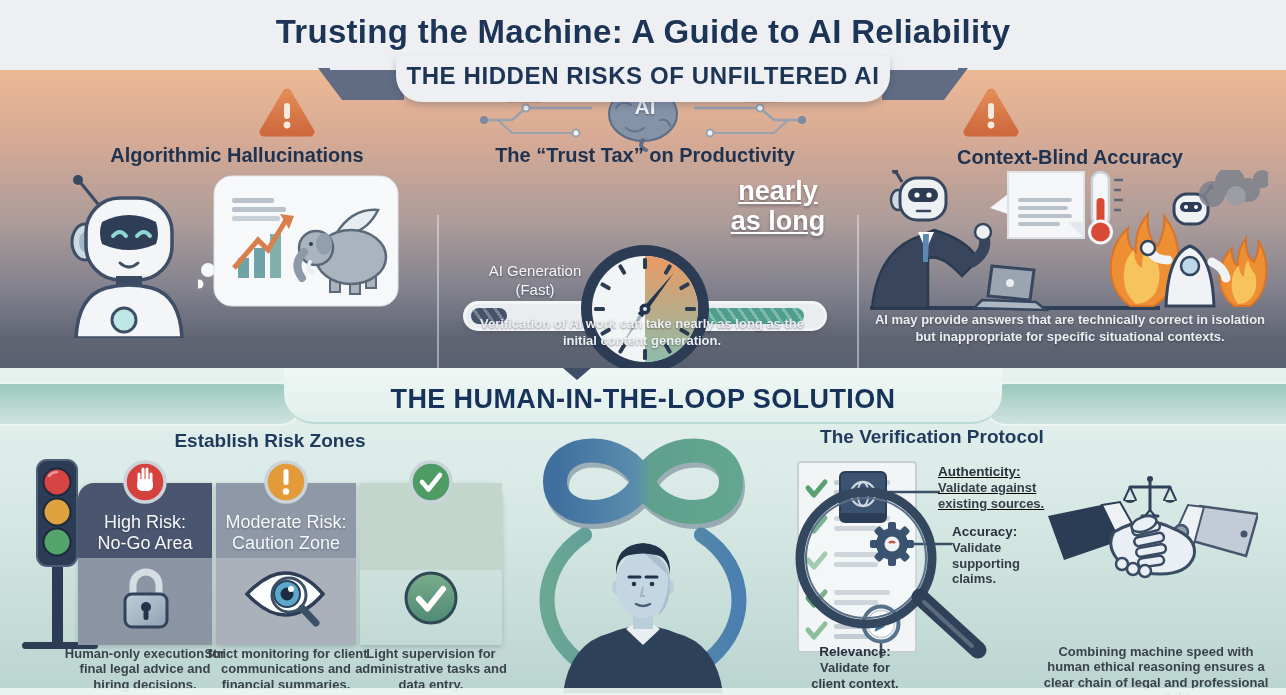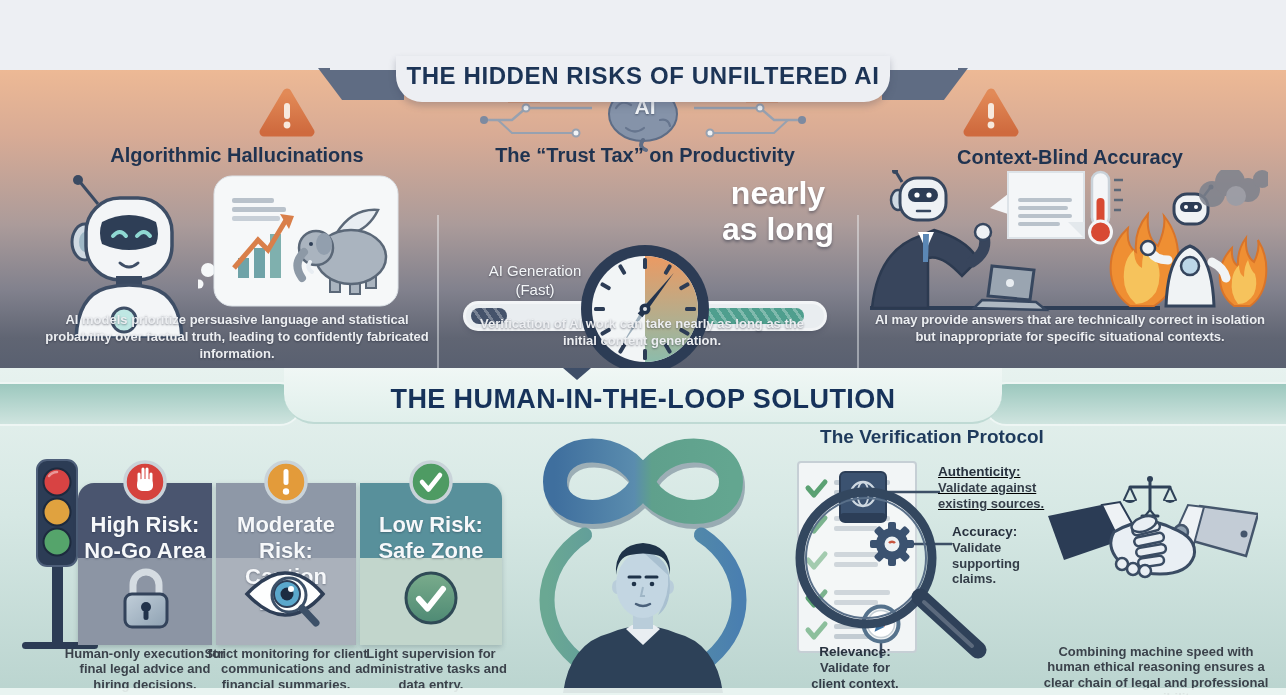--- a/index.html
+++ b/index.html
@@ -19,22 +19,22 @@
               letter-spacing:.3px;z-index:4;text-shadow:0 1px 0 #fff;}
   .sub-title{left:0;top:62px;width:1286px;font-size:24px;font-weight:bold;color:#1c3456;
              letter-spacing:.6px;z-index:4;}
   
   .upper{left:0;top:70px;width:1286px;height:298px;
     background:linear-gradient(180deg,#edb995 0%,#d8ab95 22%,#ab9b9a 52%,#81818d 74%,#606573 90%,#596070 100%);}
   .divider{top:145px;width:2px;height:162px;background:rgba(240,243,246,.45);}
   .col-head{font-size:20px;font-weight:bold;color:#1f3350;}
   .col-cap{font-size:13px;line-height:1.3;color:#eceef1;font-weight:600;
            text-shadow:0 1px 2px rgba(20,25,40,.45);}
-  .nearly{font-size:32px;font-weight:bold;color:#fff;line-height:1.12;
-          text-shadow:0 2px 3px rgba(20,30,50,.4);}
+  .nearly{font-size:27px;font-weight:bold;color:#fff;line-height:1.12;
+          text-shadow:0 2px 3px rgba(20,30,50,.4);text-decoration:underline;}
   .bar-label{font-size:15px;font-weight:normal;color:#f4f6f8;line-height:1.25;
              text-shadow:0 1px 2px rgba(20,25,40,.5);}
   .pbar{left:466px;top:234px;width:358px;height:24px;background:#e9edf0;border-radius:12px;
         box-shadow:0 0 0 3px rgba(250,252,253,.95),0 3px 6px rgba(25,35,55,.35);}
   .pseg{position:absolute;top:4px;height:16px;border-radius:8px;
         background-image:repeating-linear-gradient(55deg,rgba(255,255,255,.28) 0 3px,transparent 3px 9px);}
   .pseg.dark{left:5px;width:36px;background-color:#45536b;}
   .pseg.teal{left:238px;width:100px;background-color:#4f9f8e;}
   
   .lower{left:0;top:368px;width:1286px;height:327px;
@@ -45,38 +45,39 @@
   .wing.l{left:0;border-radius:0 24px 24px 0;border:2px solid #eef6f4;border-left:none;}
   .wing.r{left:984px;border-radius:24px 0 0 24px;border:2px solid #eef6f4;border-right:none;}
   .pointer{left:563px;top:0;width:28px;height:12px;background:#3e4e68;
            clip-path:polygon(0 0,100% 0,50% 100%);}
   .banner-title{left:0;top:16px;width:1286px;font-size:27px;font-weight:bold;color:#16325a;
                 letter-spacing:.4px;}
   .sec-head{font-size:19px;font-weight:bold;color:#1e3a5c;}
   .card{top:115px;height:162px;box-shadow:0 2px 5px rgba(50,70,80,.25);}
   .card .hd{width:100%;height:75px;box-sizing:border-box;padding-top:29px;}
   .card .bd{width:100%;height:87px;}
-  .zone-title{font-size:22px;font-weight:bold;color:#f6f8fa;line-height:1.18;
+  .zone-title{font-size:18px;font-weight:normal;color:#f6f8fa;line-height:1.18;
               text-shadow:0 1px 2px rgba(20,30,50,.35);}
   .zone-cap,.dark-cap{font-size:13px;line-height:1.18;color:#3b424b;font-weight:600;}
   .vp-term{font-size:13.5px;font-weight:bold;color:#28323f;line-height:1.2;}
   .vp-desc{font-size:13px;color:#343d48;line-height:1.2;font-weight:600;}
   .ai-label{font-size:21px;font-weight:bold;color:#f2f5f8;text-shadow:0 1px 2px rgba(30,40,60,.5);}
   svg{display:block;}
 </style>
 </head>
 <body>
 
 <div class="stage">
 
   <div class="abs top-band"></div>
   <div class="abs slate l"></div>
   <div class="abs slate r"></div>
   <div class="abs tab-top"></div>
   <div class="abs tab-bottom"></div>
+  <div class="abs ctr main-title">Trusting the Machine: A Guide to AI Reliability</div>
   <div class="abs ctr sub-title">THE HIDDEN RISKS OF UNFILTERED AI</div>
 
   <div class="abs upper">
 
     <div class="abs divider" style="left:437px;"></div>
     <div class="abs divider" style="left:857px;"></div>
 
     <svg class="abs" style="left:258px;top:16px;" width="58" height="54" viewBox="0 0 58 54">
       <defs>
           <linearGradient id="wg" x1="0" y1="0" x2="0" y2="1">
@@ -152,21 +153,20 @@
         <rect x="152" y="102" width="10" height="20" fill="#aab4bf" stroke="#5b6878" stroke-width="2"></rect>
         <rect x="168" y="96" width="10" height="20" fill="#aab4bf" stroke="#5b6878" stroke-width="2"></rect>
         <ellipse cx="153" cy="85" rx="35" ry="27" fill="#aab4bf" stroke="#5b6878" stroke-width="2.5"></ellipse>
         <circle cx="118" cy="76" r="17" fill="#aab4bf" stroke="#5b6878" stroke-width="2.5"></circle>
         <path d="M106 80 q-12 12 -2 26" stroke="#8d99a6" stroke-width="8" fill="none" stroke-linecap="round"></path>
         <path d="M112 90 q-4 6 2 10" stroke="#e8edf2" stroke-width="4" fill="none" stroke-linecap="round"></path>
         <ellipse cx="126" cy="72" rx="8" ry="11" fill="#929fae"></ellipse>
         <circle cx="113" cy="72" r="2" fill="#2e3e56"></circle>
       </g>
     </svg>
-    <div class="abs ctr col-cap" style="left:38px;top:242px;width:398px;">AI models prioritize persuasive language and statistical probability over factual truth, leading to confidently fabricated information.</div>
 
     <div class="abs ctr col-head" style="left:445px;top:74px;width:400px;">The “Trust Tax” on Productivity</div>
     <div class="abs ctr nearly" style="left:705px;top:106px;width:146px;">
       <div>nearly</div>
       <div>as long</div>
     </div>
     <div class="abs pbar">
       <div class="pseg dark"></div>
       <div class="pseg teal"></div>
     </div>
@@ -274,20 +274,21 @@
     <div class="abs ctr col-cap" style="left:872px;top:242px;width:396px;">AI may provide answers that are technically correct in isolation but inappropriate for specific situational contexts.</div>
   </div>
 
   <div class="abs lower">
     <div class="abs wing l"></div>
     <div class="abs wing r"></div>
     <div class="abs center-tab"></div>
     <div class="abs pointer"></div>
     <div class="abs ctr banner-title">THE HUMAN-IN-THE-LOOP SOLUTION</div>
 
+    <div class="abs ctr sec-head" style="left:100px;top:62px;width:340px;">Establish Risk Zones</div>
 
     <svg class="abs" style="left:18px;top:88px;" width="84" height="206" viewBox="0 0 84 206">
       <rect x="34" y="108" width="11" height="80" fill="#2c3c55"></rect>
       <rect x="4" y="186" width="76" height="7" rx="3.5" fill="#2c3c55"></rect>
       <rect x="19" y="4" width="40" height="106" rx="10" fill="#2c3c55" stroke="#55States6b85" stroke-width="0"></rect>
       <rect x="19" y="4" width="40" height="106" rx="10" fill="#2c3c55" stroke="#4e5f7a" stroke-width="2"></rect>
       <circle cx="39" cy="26" r="13.5" fill="#d84343" stroke="#1d2a3e" stroke-width="2"></circle>
       <circle cx="39" cy="56" r="13.5" fill="#e0a23f" stroke="#1d2a3e" stroke-width="2"></circle>
       <circle cx="39" cy="86" r="13.5" fill="#55a46b" stroke="#1d2a3e" stroke-width="2"></circle>
       <path d="M31 20 a10 10 0 0 1 8 -4" stroke="rgba(255,255,255,.45)" stroke-width="2.5" fill="none" stroke-linecap="round"></path>
@@ -303,24 +304,20 @@
 
     <div class="abs card" style="left:216px;width:140px;">
       <div class="hd ctr" style="background:#8e98a7;">
         <div class="zone-title">Moderate Risk:</div>
         <div class="zone-title">Caution Zone</div>
       </div>
       <div class="bd" style="background:#aab1bb;"></div>
     </div>
 
     <div class="abs card" style="left:360px;width:142px;border-radius:0 16px 0 0;">
-      <div class="hd ctr" style="background:#58909b;border-radius:0 16px 0 0;">
-        <div class="zone-title">Low Risk:</div>
-        <div class="zone-title">Safe Zone</div>
-      </div>
       <div class="bd" style="background:#c2d6cc;"></div>
     </div>
 
     <svg class="abs" style="left:122px;top:91px;" width="46" height="46" viewBox="0 0 46 46">
       <circle cx="23" cy="23" r="20" fill="#d5423d" stroke="#c9d3d9" stroke-width="3.5"></circle>
       <path d="M17 23 v-8 M21 21 v-11 M25 21 v-11 M29 23 v-8" stroke="#fff" stroke-width="3" stroke-linecap="round"></path>
       <rect x="15" y="20" width="16" height="12" rx="5" fill="#fff"></rect>
     </svg>
     <svg class="abs" style="left:263px;top:91px;" width="46" height="46" viewBox="0 0 46 46">
       <circle cx="23" cy="23" r="20" fill="#e39b3a" stroke="#c9d3d9" stroke-width="3.5"></circle>

